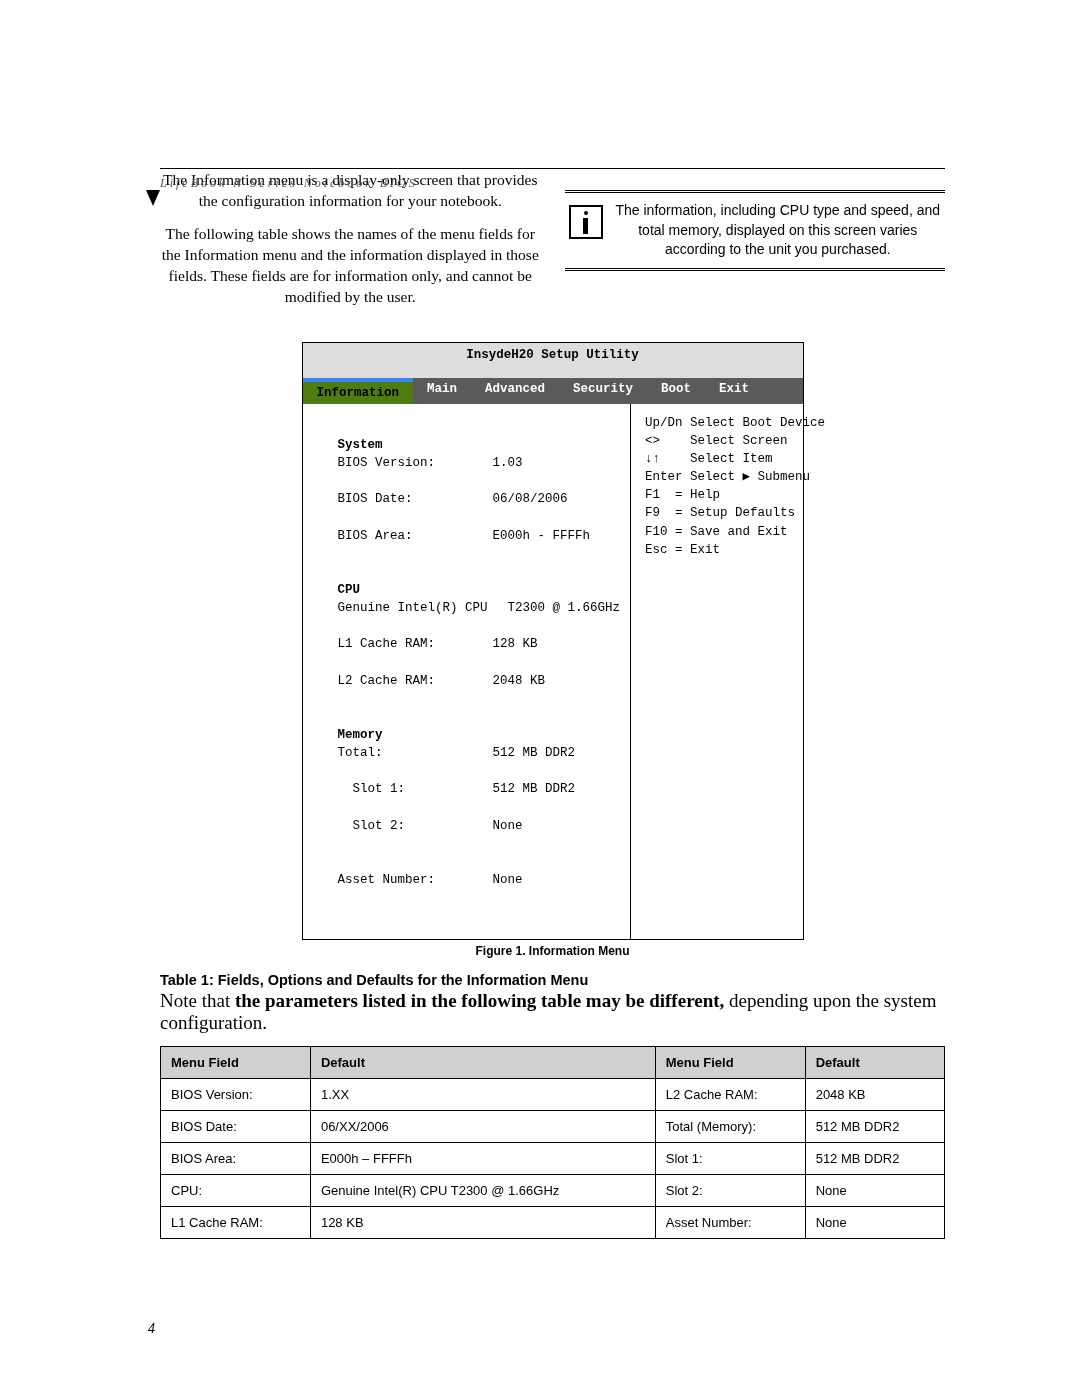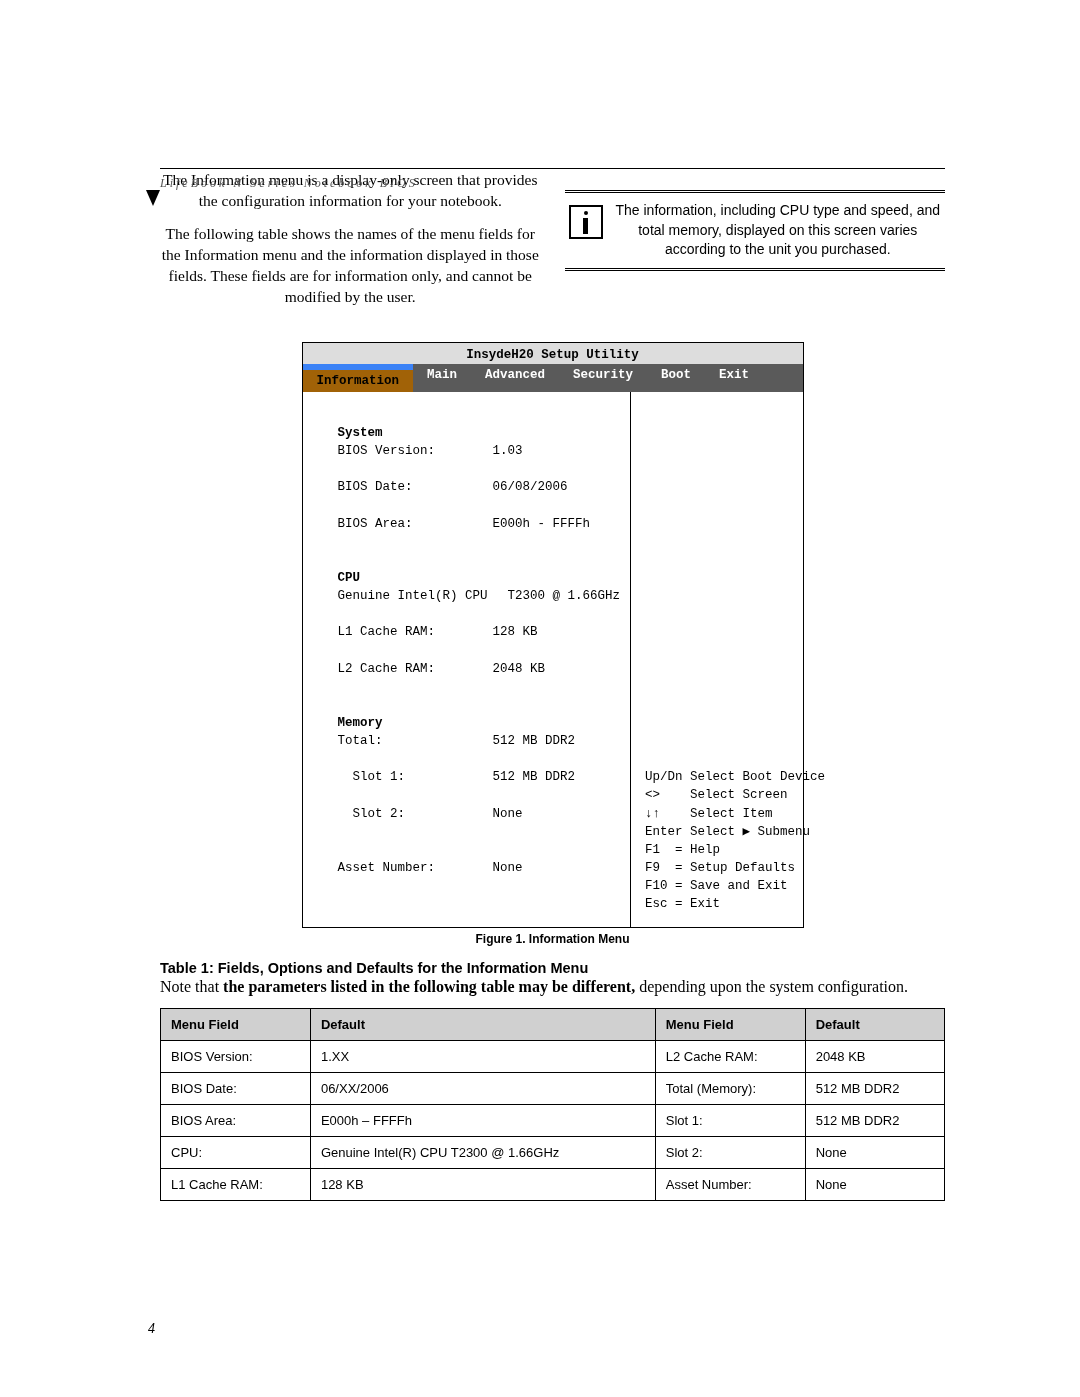--- a/index.html
+++ b/index.html
@@ -108,53 +108,52 @@
     margin: 22px auto 4px auto;
     border: 1px solid #000;
     background: #fff;
     font-family: "Courier New", monospace;
     font-size: 12.5px;
     line-height: 1.45;
   }
   .bios-title {
     text-align: center;
     font-weight: bold;
-    padding: 3px 0 0 0;
+    padding: 3px 0 14px 0;
     background: #ddd;
   }
   .bios-tabs {
     display: flex;
     background: #5a5a5a;
     color: #fff;
     font-weight: bold;
   }
   .bios-tab {
     padding: 2px 14px;
   }
   .bios-tab.active {
-    background: #a16207;
+    background: #4d7c0f;
     color: #000;
-    border-top: 6px solid #3b82f6;
+    border-top: 4px solid #3b82f6;
   }
   .bios-body {
     display: flex;
     min-height: 310px;
   }
   .bios-left {
     flex: 1 1 60%;
     border-right: 1px solid #000;
     padding: 14px 10px 14px 35px;
     white-space: pre;
   }
   .bios-right {
     flex: 1 1 40%;
     padding: 10px 10px 14px 14px;
     display: flex;
     flex-direction: column;
-    justify-content: flex-end;
     white-space: pre;
   }
   .bios-section {
     font-weight: bold;
   }
   .row {
     display: flex;
   }
   .row .lab { width: 155px; }
   .row .val { flex: 1; }
@@ -167,21 +166,21 @@
     margin: 0 0 14px 0;
   }
   .table-title {
     font-family: Arial, sans-serif;
     font-weight: 700;
     font-size: 14.5px;
     margin: 8px 0 2px 0;
   }
   .table-note {
     font-family: Georgia, serif;
-    font-size: 16px;
+    font-size: 19px;
     margin: 2px 0 12px 0;
   }
 
   table.fields {
     width: 100%;
     border-collapse: collapse;
     font-family: Arial, sans-serif;
     font-size: 13px;
   }
   table.fields th, table.fields td {

